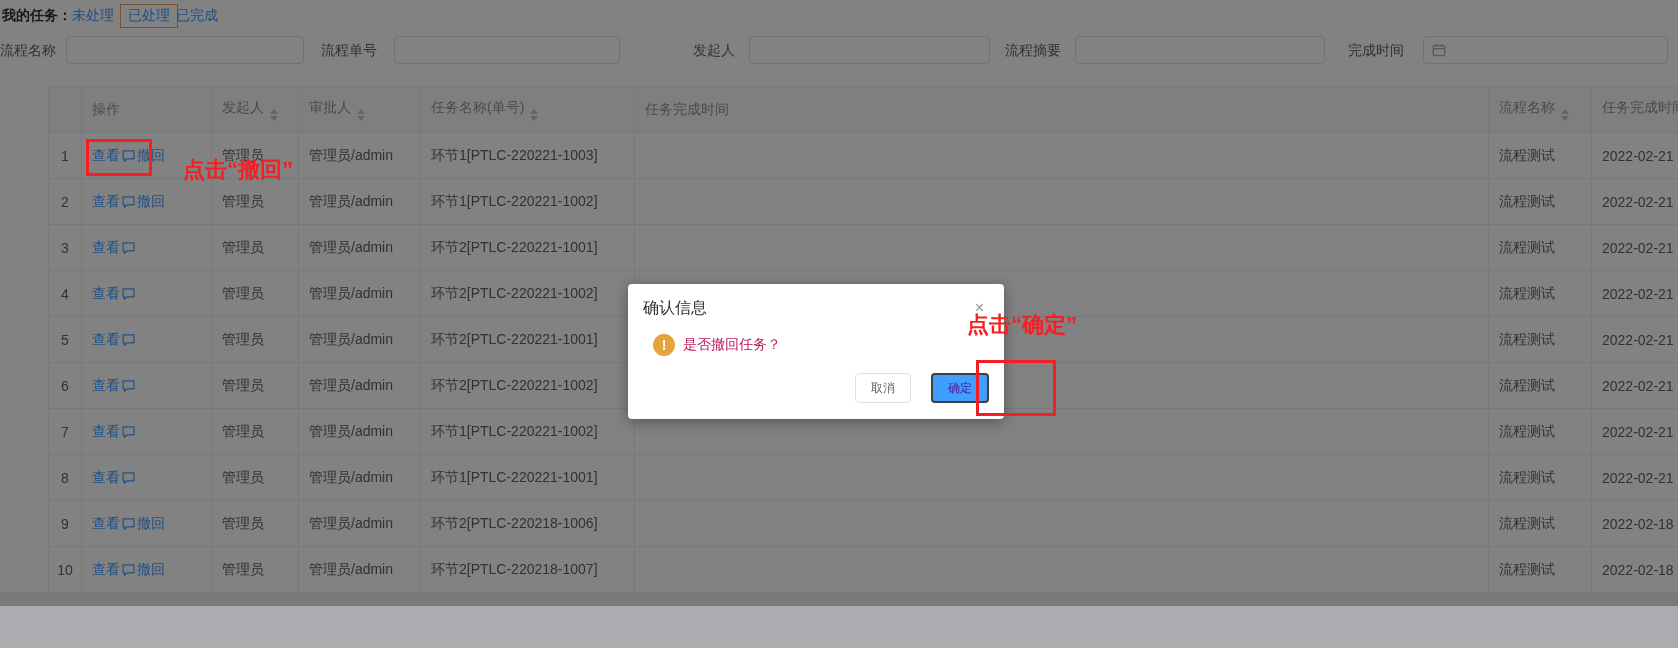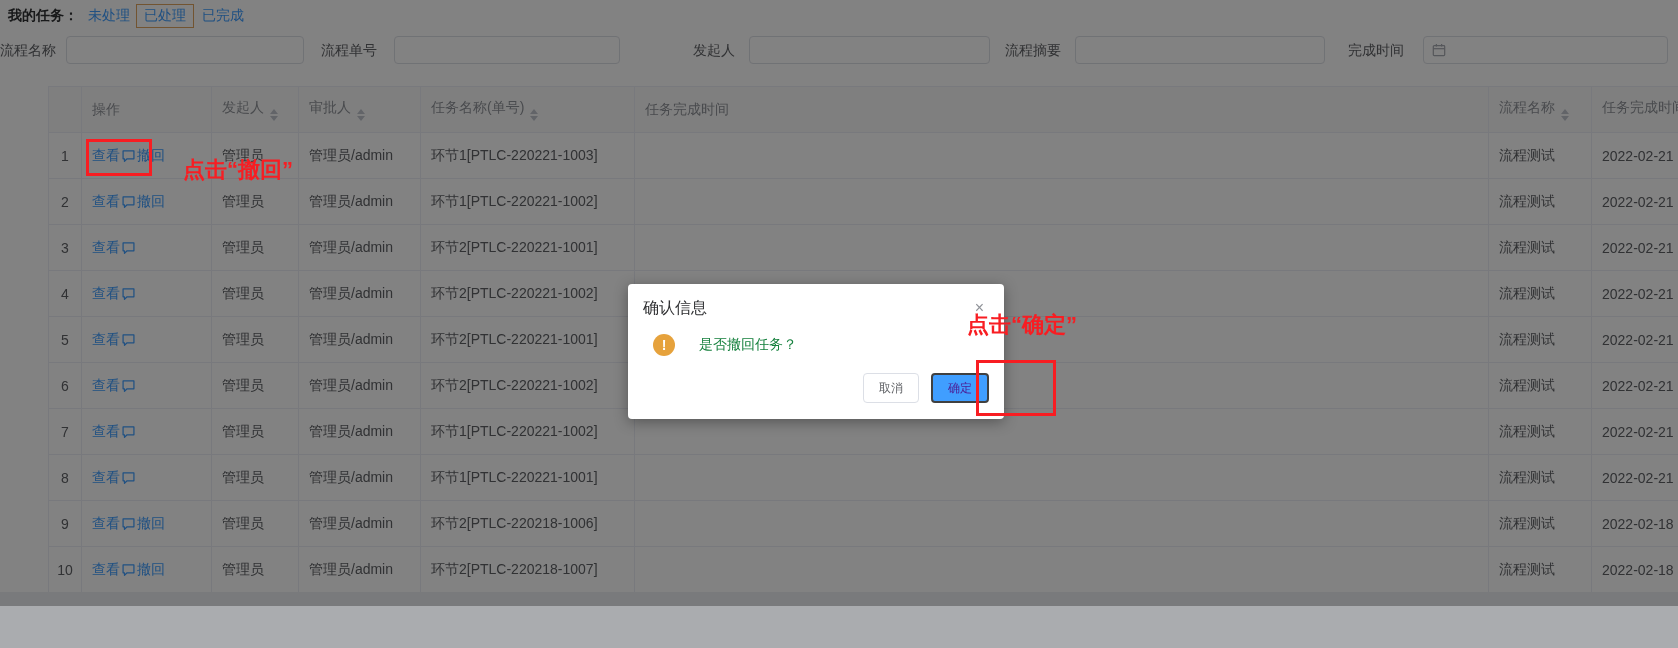--- a/index.html
+++ b/index.html
@@ -3,23 +3,23 @@
 <meta charset="utf-8">
 <style>
   html,body { margin:0; padding:0; background:#ffffff; }
   .stage {
     position:relative; width:1678px; height:648px; overflow:hidden;
     background:#ffffff;
     font-family:"Liberation Sans","DejaVu Sans",sans-serif;
     font-size:14px; color:#606266;
   }
   
-  .topbar { position:absolute; left:8px; top:4px; display:flex; align-items:center; height:24px; }
+  .topbar { position:absolute; left:2px; top:4px; display:flex; align-items:center; height:24px; }
   .topbar .caption { color:#303133; font-weight:600; }
-  .tab { color:#409eff; margin-left:10px; cursor:pointer; }
+  .tab { color:#409eff; cursor:pointer; }
   .tab.active { border:1px solid #dfa561; padding:2px 7px; margin-left:6px; margin-right:-2px; }
   
   .filters { position:absolute; left:0; top:36px; width:1678px; height:28px; }
   .f-label { position:absolute; top:6px; color:#606266; }
   .f-input {
     position:absolute; top:0; height:28px; box-sizing:border-box;
     border:1px solid #dcdfe6; border-radius:4px; background:#fff;
     padding:0 8px; font-size:14px; color:#606266; font-family:inherit;
   }
   .f-date { padding-left:28px; }
@@ -50,22 +50,22 @@
     position:absolute; left:628px; top:284px; width:376px; height:135px;
     background:#fff; border-radius:4px; box-shadow:0 3px 14px rgba(0,0,0,0.35); z-index:10;
   }
   .dlg-title { position:absolute; left:15px; top:14px; font-size:16px; color:#303133; }
   .dlg-close { position:absolute; right:20px; top:16px; font-size:16px; color:#909399; line-height:1; cursor:pointer; }
   .dlg-body { position:absolute; left:25px; top:50px; display:flex; align-items:center; gap:8px; }
   .warn-ic {
     width:22px; height:22px; border-radius:50%; background:#e6a23c; color:#fff;
     font-weight:bold; font-size:14px; display:flex; align-items:center; justify-content:center; flex:none;
   }
-  .dlg-msg { font-size:14px; color:#15803d;margin-left:16px; }
-  .dlg-btns { position:absolute; right:15px; bottom:16px; display:flex; gap:12px; }
+  .dlg-msg { font-size:14px; color:#be185d; }
+  .dlg-btns { position:absolute; right:15px; bottom:16px; display:flex; gap:20px; }
   .btn {
     height:30px; padding:0 15px; border-radius:4px; font-size:12px; box-sizing:border-box;
     display:flex; align-items:center; cursor:pointer; font-family:inherit;
   }
   .btn-cancel { background:#fff; border:1px solid #dcdfe6; color:#606266; }
   .btn-confirm { background:#409eff; border:2px solid #404040; color:#4c1d95; }
   
   .ann { z-index:20; position:absolute; }
   .ann-box { border:3px solid #f81d22; box-sizing:border-box; }
   .ann-box1 { left:86px; top:139px; width:66px; height:37px; }

